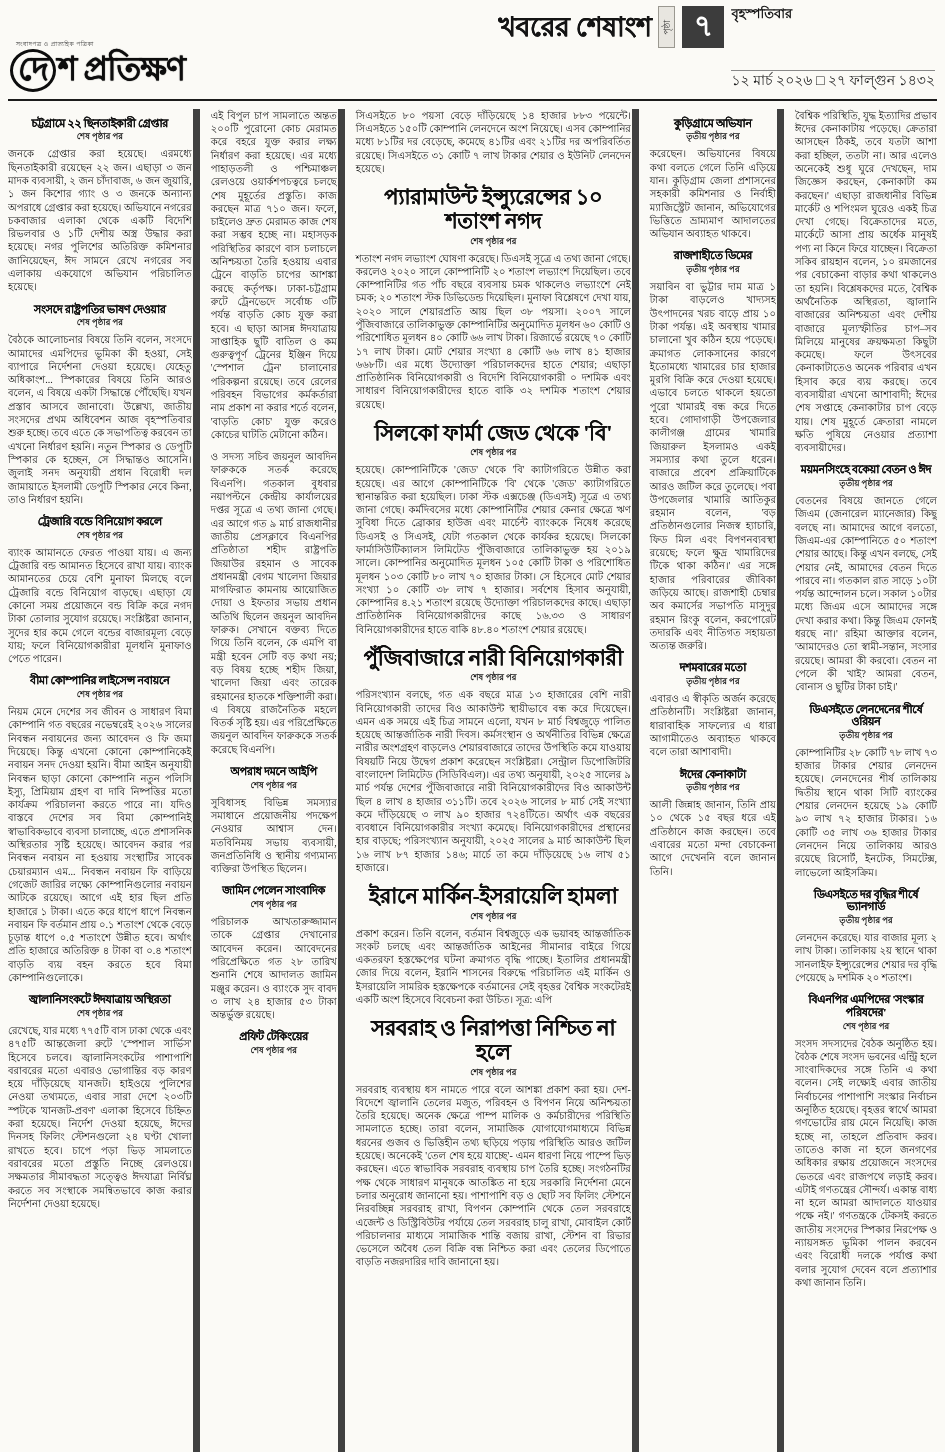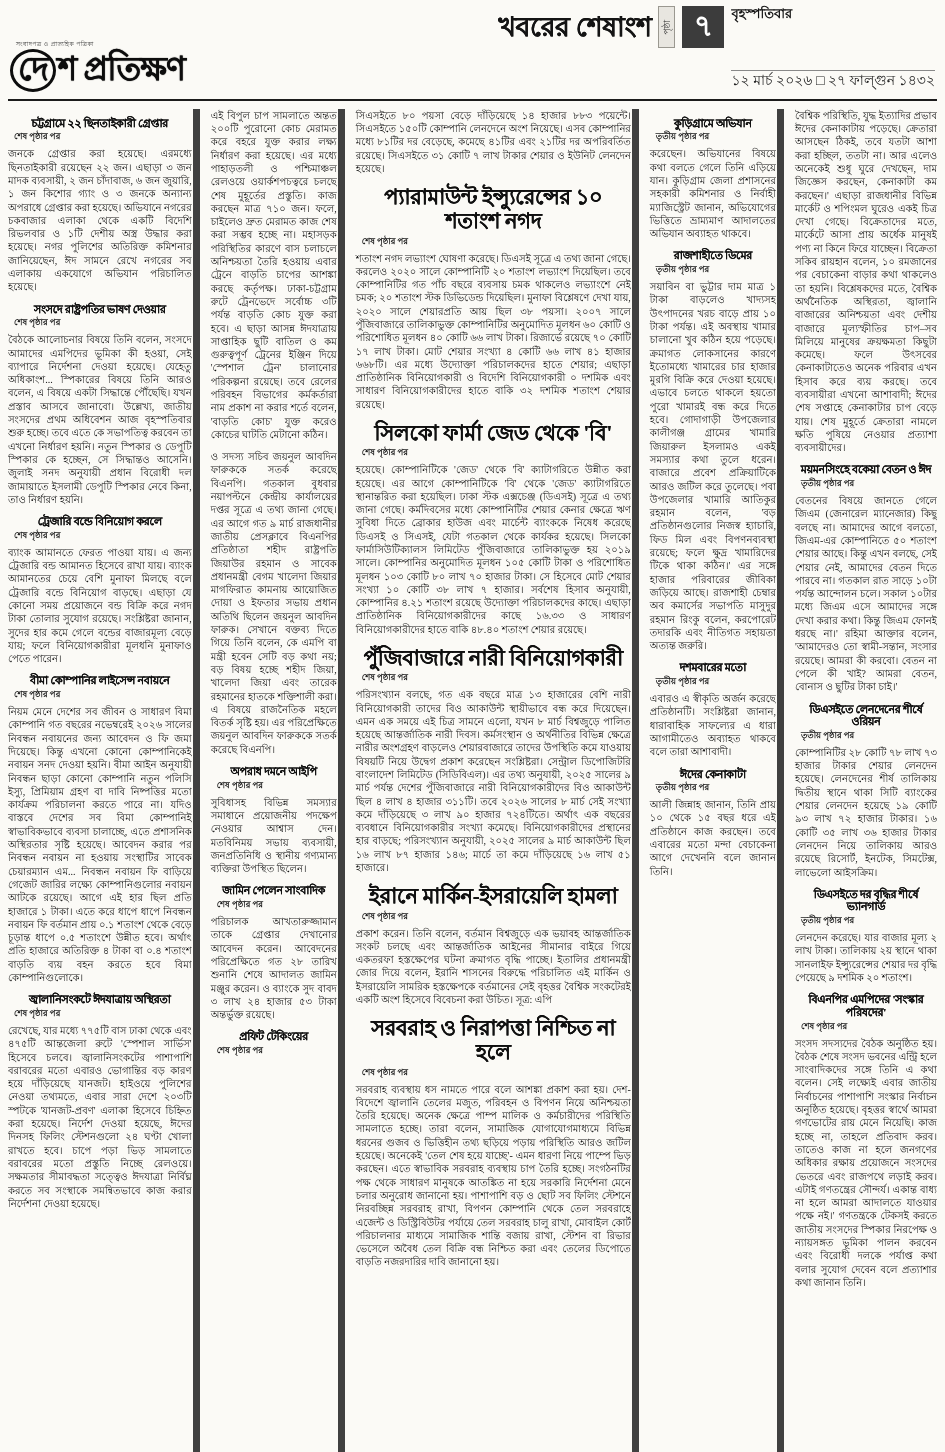--- a/index.html
+++ b/index.html
@@ -31,21 +31,21 @@
   
   .columns{display:grid;grid-template-columns:1.38fr 1fr 2.12fr 1fr 1.12fr;
     gap:12px;margin-top:8px;height:1348px;overflow:hidden;}
   .col{overflow:hidden;min-width:0;}
   .col + .col{border-left:7px solid #404040;padding-left:11px;margin-left:-11px;}
   article{margin-bottom:9px;}
   .hl{font-weight:900;text-align:center;margin:8px 2px 1px;line-height:1.15;
     letter-spacing:-.3px;color:#101010;text-shadow:0 0 .5px #111;}
   .hl.narrow{font-size:11px;}
   .hl.wide{font-size:21px;margin-top:10px;}
-  .byline{font-size:8.5px;text-align:left;font-weight:700;color:#222;margin:1px 6px 3px;}
+  .byline{font-size:8.5px;text-align:center;font-weight:700;color:#222;margin:1px 6px 3px;}
   .btxt{font-size:10px;line-height:1.33;text-align:justify;margin:0;
     word-break:break-word;}
 </style>
 </head>
 <body>
 
 <div class="page">
 
   <header class="masthead">
     <div class="logo-wrap">

